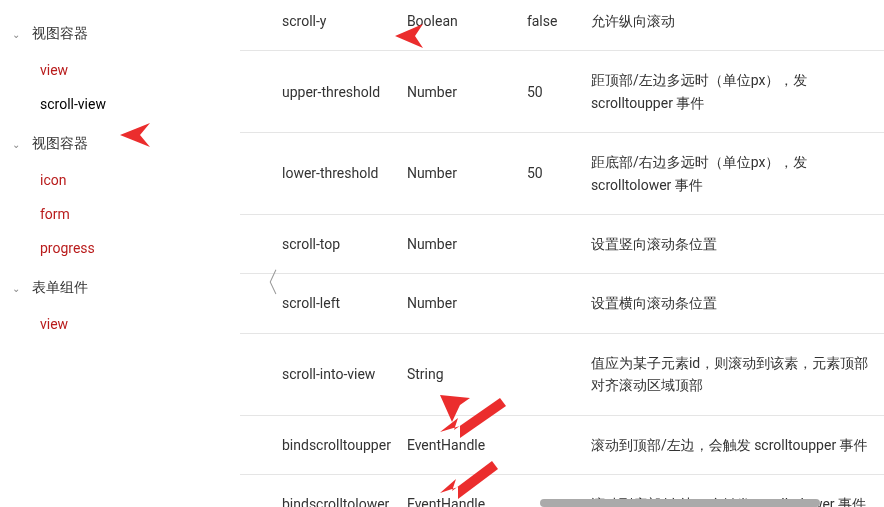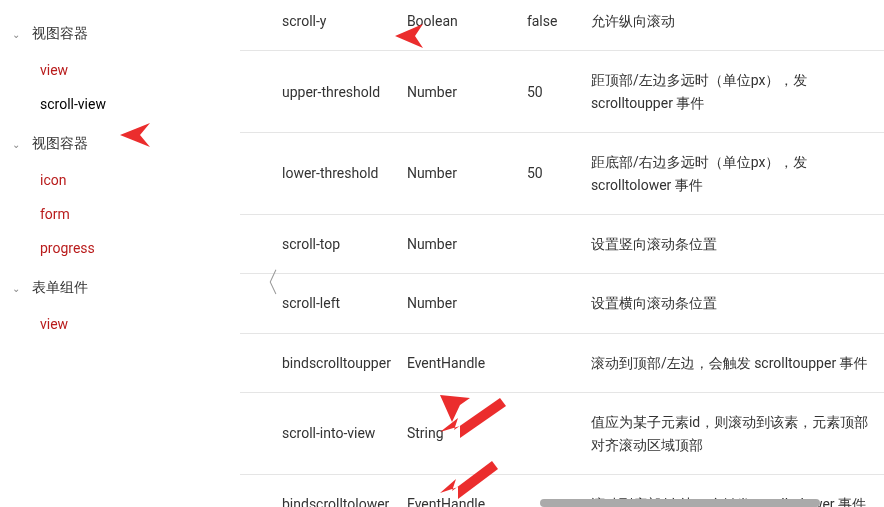--- a/index.html
+++ b/index.html
@@ -153,30 +153,30 @@
       <td></td>
       <td>设置竖向滚动条位置</td>
     </tr>
     <tr>
       <td>scroll-left</td>
       <td>Number</td>
       <td></td>
       <td>设置横向滚动条位置</td>
     </tr>
     <tr>
+      <td>scroll-into-view</td>
+      <td>String</td>
+      <td></td>
+      <td>值应为某子元素id，则滚动到该素，元素顶部对齐滚动区域顶部</td>
+    </tr>
+    <tr>
       <td>bindscrolltoupper</td>
       <td>EventHandle</td>
       <td></td>
       <td>滚动到顶部/左边，会触发 scrolltoupper 事件</td>
-    </tr>
-    <tr>
-      <td>scroll-into-view</td>
-      <td>String</td>
-      <td></td>
-      <td>值应为某子元素id，则滚动到该素，元素顶部对齐滚动区域顶部</td>
     </tr>
     <tr>
       <td>bindscrolltolower</td>
       <td>EventHandle</td>
       <td></td>
       <td>滚动到底部/右边，会触发 scrolltolower 事件</td>
     </tr>
   </tbody>
     </table>
   <div class="scrollbar-bottom"></div>

